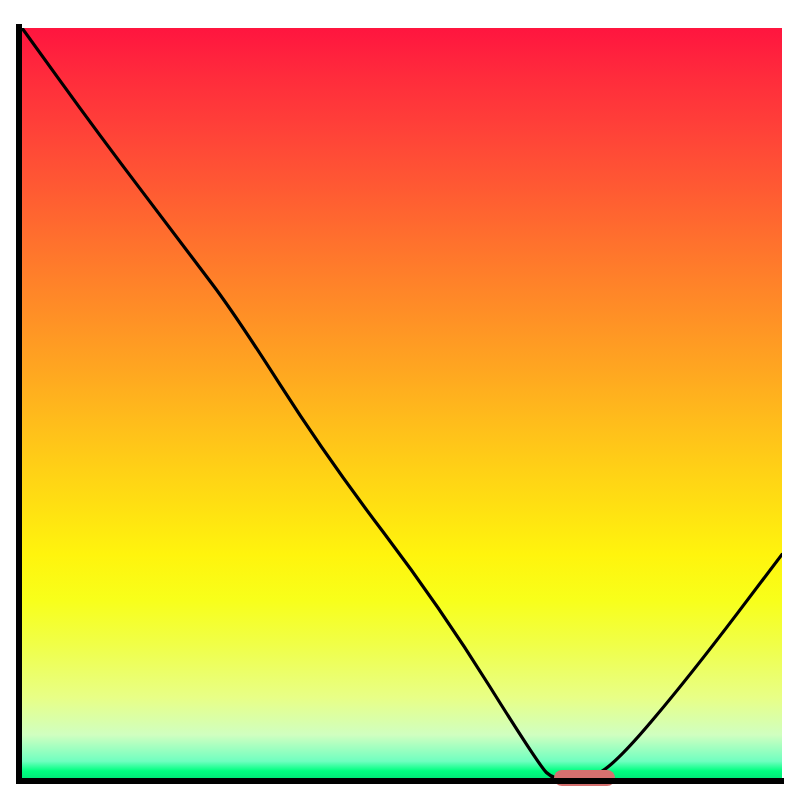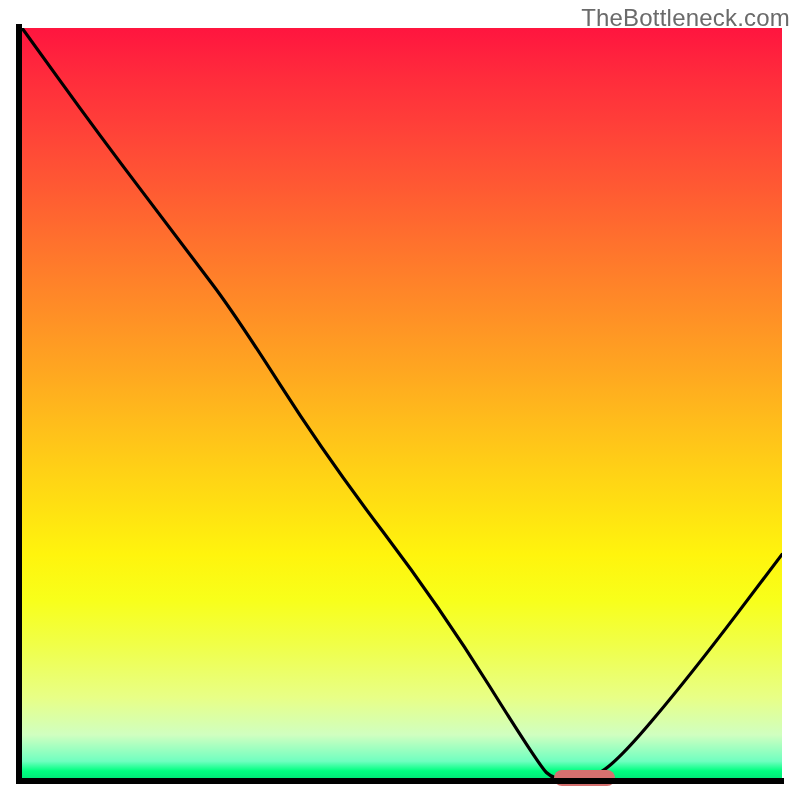--- a/index.html
+++ b/index.html
@@ -85,21 +85,20 @@
     border-radius: 10px;
     background: #d6706f;
     z-index: 25;
   }
 </style>
 </head>
 <body>
 
 <div class="frame">
 
-  <div class="watermark">TheBottleneck.com</div>
 
   <div class="plot"></div>
 
   <svg class="curve" viewBox="0 0 760 752" preserveAspectRatio="none">
     <path d="M 0.0 0.0 Q 0.0 0.0 38.0 52.6 Q 76.0 105.3 121.6 165.4 Q 167.2 225.6 190.0 255.7 Q 212.8 285.8 258.4 357.2 Q 304.0 428.6 361.0 503.8 Q 418.0 579.0 467.4 658.0 Q 516.8 737.0 524.4 744.5 Q 532.0 752.0 547.2 752.0 Q 562.4 752.0 577.6 744.5 Q 592.8 737.0 630.8 691.8 Q 668.8 646.7 714.4 586.6 T 760.0 526.4" stroke="#000" stroke-width="3.2" fill="none" stroke-linecap="round" stroke-linejoin="round"></path>
   </svg>
 
   <div class="marker" style="width: 60.8px; left: 554px; top: 770px; background: rgb(214, 112, 111);"></div>
 
   <div class="axis-left"></div>

